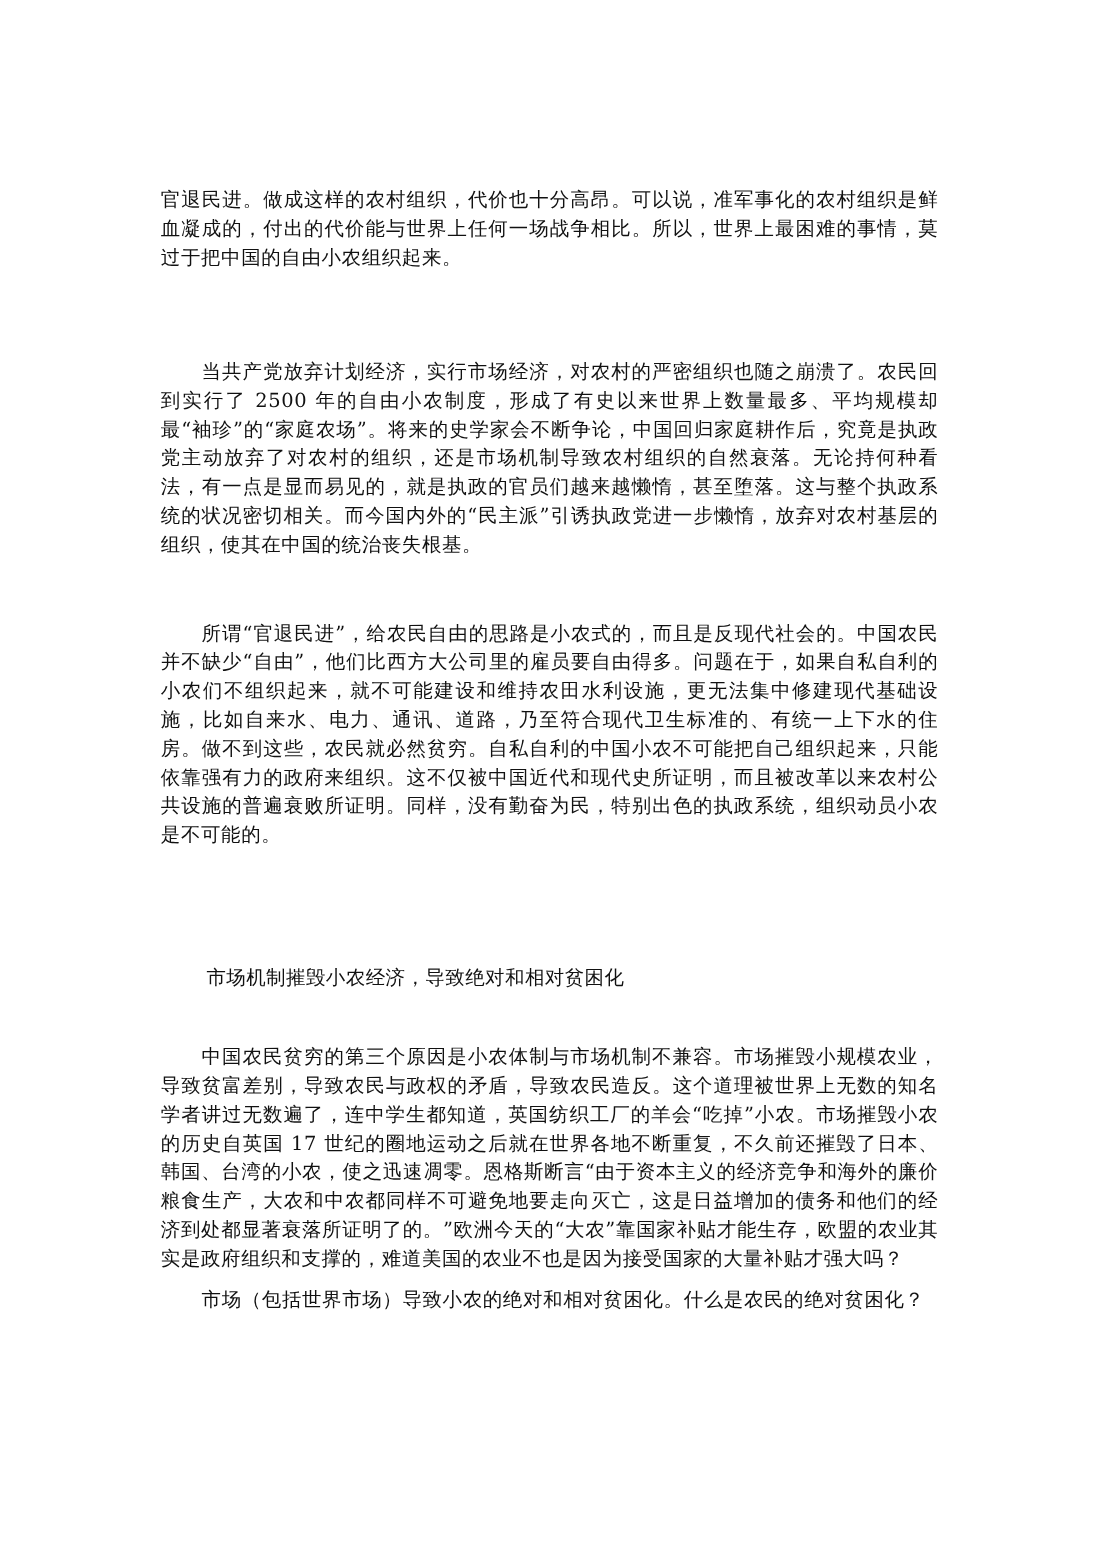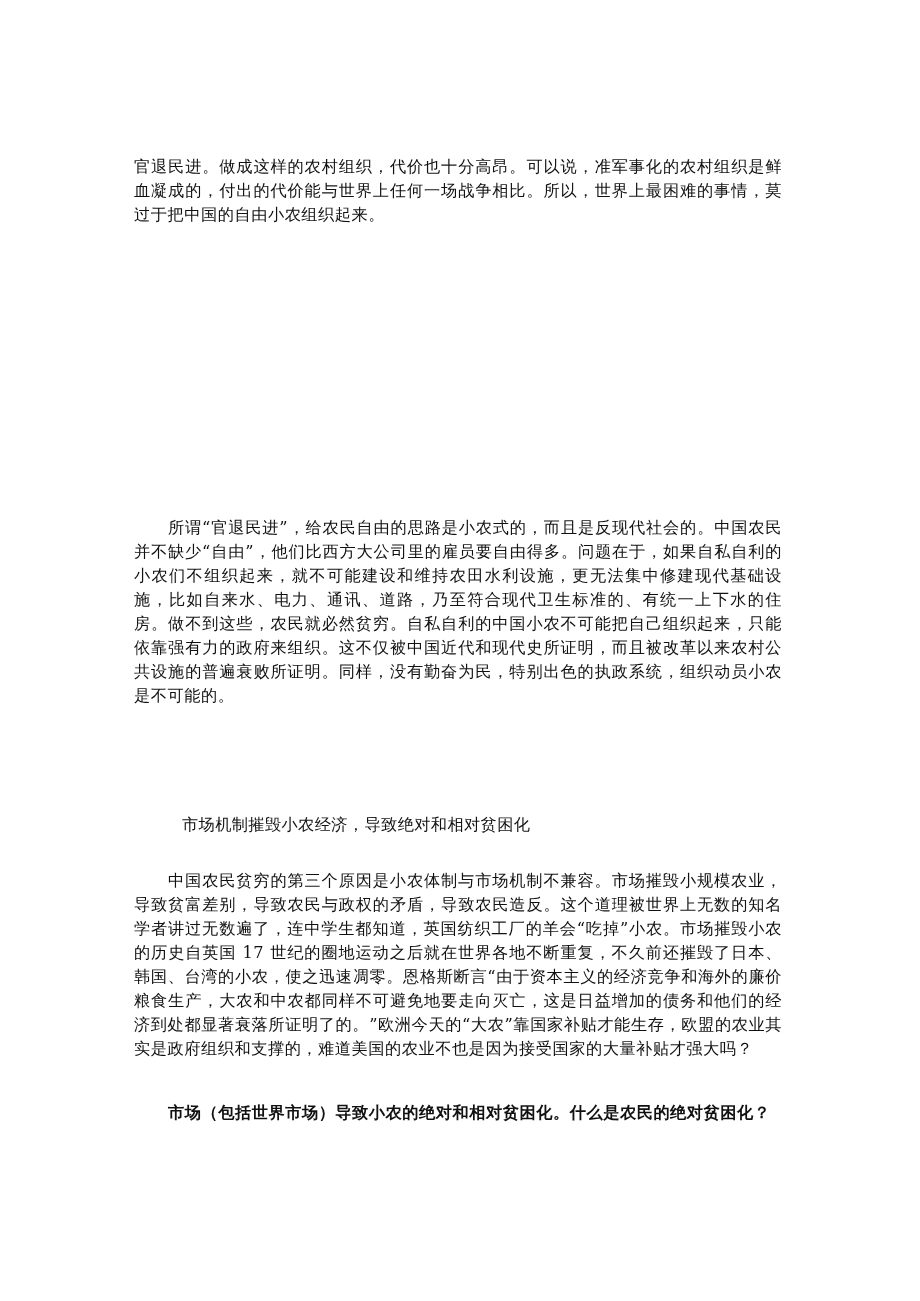--- a/index.html
+++ b/index.html
@@ -2,24 +2,25 @@
 <html><head>
 <meta charset="utf-8">
 <style>
   html, body { margin: 0; padding: 0; background: #ffffff; }
   body { width: 920px; height: 1301px; position: relative; overflow: hidden;
          font-family: "DejaVu Serif", "Liberation Serif", serif; color: #111; }
   .page { position: absolute; left: 134px; width: 648px; }
   .para { position: absolute; left: 0; width: 648px; font-size: 16.2px; line-height: 24px;
           text-align: justify; text-align-last: left; margin: 0; letter-spacing: 0.55px; }
   .indent { text-indent: 34px; }
-  .heading { position: absolute; left: 36px; font-size: 16.2px; line-height: 24px; margin: 12px; letter-spacing: 0.4px; }
+  .heading { position: absolute; left: 36px; font-size: 16.2px; line-height: 24px; margin: 2px; letter-spacing: 0.4px; }
 </style>
 </head>
 <body>
 
 <div class="page" style="top:0;height:1301px;">
   <p class="para" style="top:155px;">官退民进。做成这样的农村组织，代价也十分高昂。可以说，准军事化的农村组织是鲜血凝成的，付出的代价能与世界上任何一场战争相比。所以，世界上最困难的事情，莫过于把中国的自由小农组织起来。</p>
+  <p class="para indent" style="top:298px;">当共产党放弃计划经济，实行市场经济，对农村的严密组织也随之崩溃了。农民回到实行了 2500 年的自由小农制度，形成了有史以来世界上数量最多、平均规模却最“袖珍”的“家庭农场”。将来的史学家会不断争论，中国回归家庭耕作后，究竟是执政党主动放弃了对农村的组织，还是市场机制导致农村组织的自然衰落。无论持何种看法，有一点是显而易见的，就是执政的官员们越来越懒惰，甚至堕落。这与整个执政系统的状况密切相关。而今国内外的“民主派”引诱执政党进一步懒惰，放弃对农村基层的组织，使其在中国的统治丧失根基。</p>
   <p class="para indent" style="top:516px;">所谓“官退民进”，给农民自由的思路是小农式的，而且是反现代社会的。中国农民并不缺少“自由”，他们比西方大公司里的雇员要自由得多。问题在于，如果自私自利的小农们不组织起来，就不可能建设和维持农田水利设施，更无法集中修建现代基础设施，比如自来水、电力、通讯、道路，乃至符合现代卫生标准的、有统一上下水的住房。做不到这些，农民就必然贫穷。自私自利的中国小农不可能把自己组织起来，只能依靠强有力的政府来组织。这不仅被中国近代和现代史所证明，而且被改革以来农村公共设施的普遍衰败所证明。同样，没有勤奋为民，特别出色的执政系统，组织动员小农是不可能的。</p>
   <p class="heading" style="top:801px;">市场机制摧毁小农经济，导致绝对和相对贫困化</p>
   <p class="para indent" style="top:869px;">中国农民贫穷的第三个原因是小农体制与市场机制不兼容。市场摧毁小规模农业，导致贫富差别，导致农民与政权的矛盾，导致农民造反。这个道理被世界上无数的知名学者讲过无数遍了，连中学生都知道，英国纺织工厂的羊会“吃掉”小农。市场摧毁小农的历史自英国 17 世纪的圈地运动之后就在世界各地不断重复，不久前还摧毁了日本、韩国、台湾的小农，使之迅速凋零。恩格斯断言“由于资本主义的经济竞争和海外的廉价粮食生产，大农和中农都同样不可避免地要走向灭亡，这是日益增加的债务和他们的经济到处都显著衰落所证明了的。”欧洲今天的“大农”靠国家补贴才能生存，欧盟的农业其实是政府组织和支撑的，难道美国的农业不也是因为接受国家的大量补贴才强大吗？</p>
-  <p class="para indent" style="top:1101px;font-weight:bold;">市场（包括世界市场）导致小农的绝对和相对贫困化。什么是农民的绝对贫困化？</p>
+  <p class="para indent" style="top:1071px;">市场（包括世界市场）导致小农的绝对和相对贫困化。什么是农民的绝对贫困化？</p>
 </div>
 
 </body></html>

